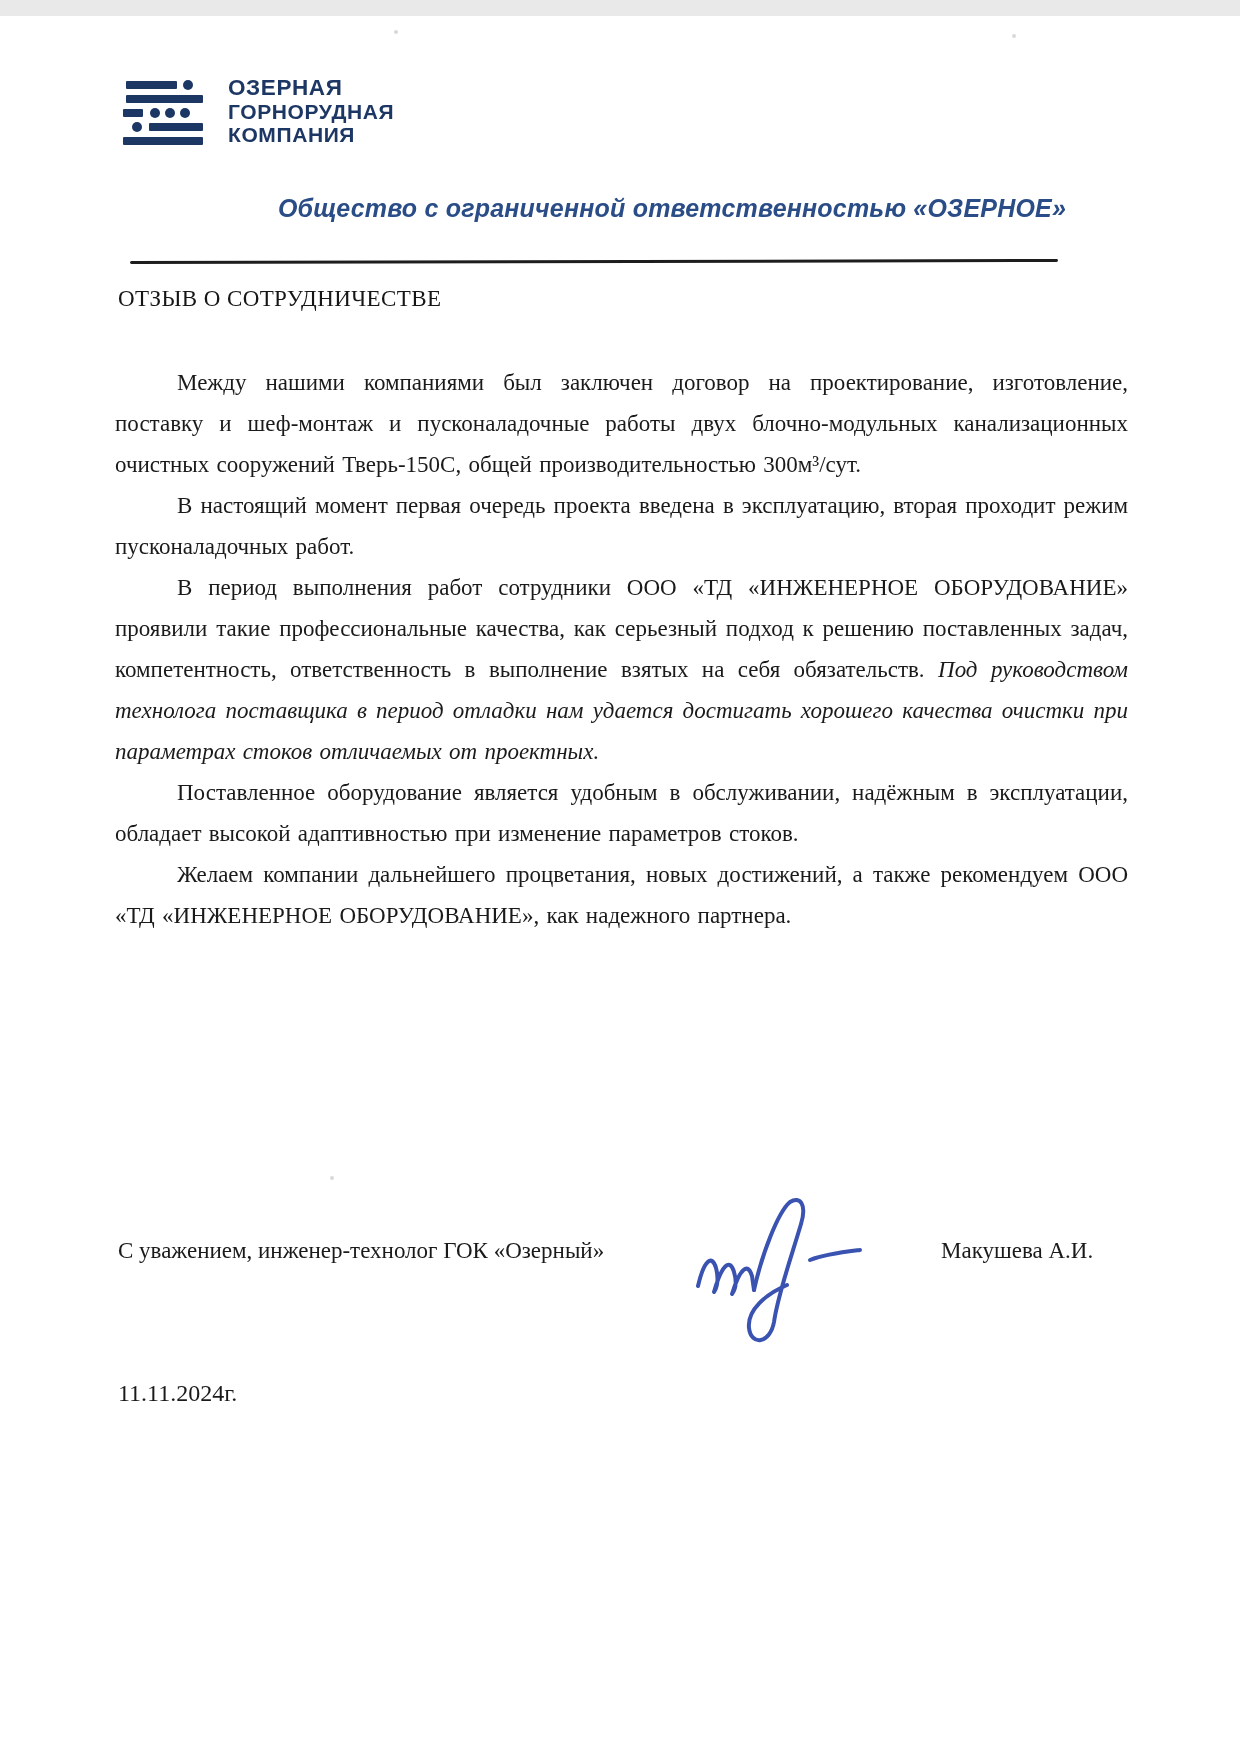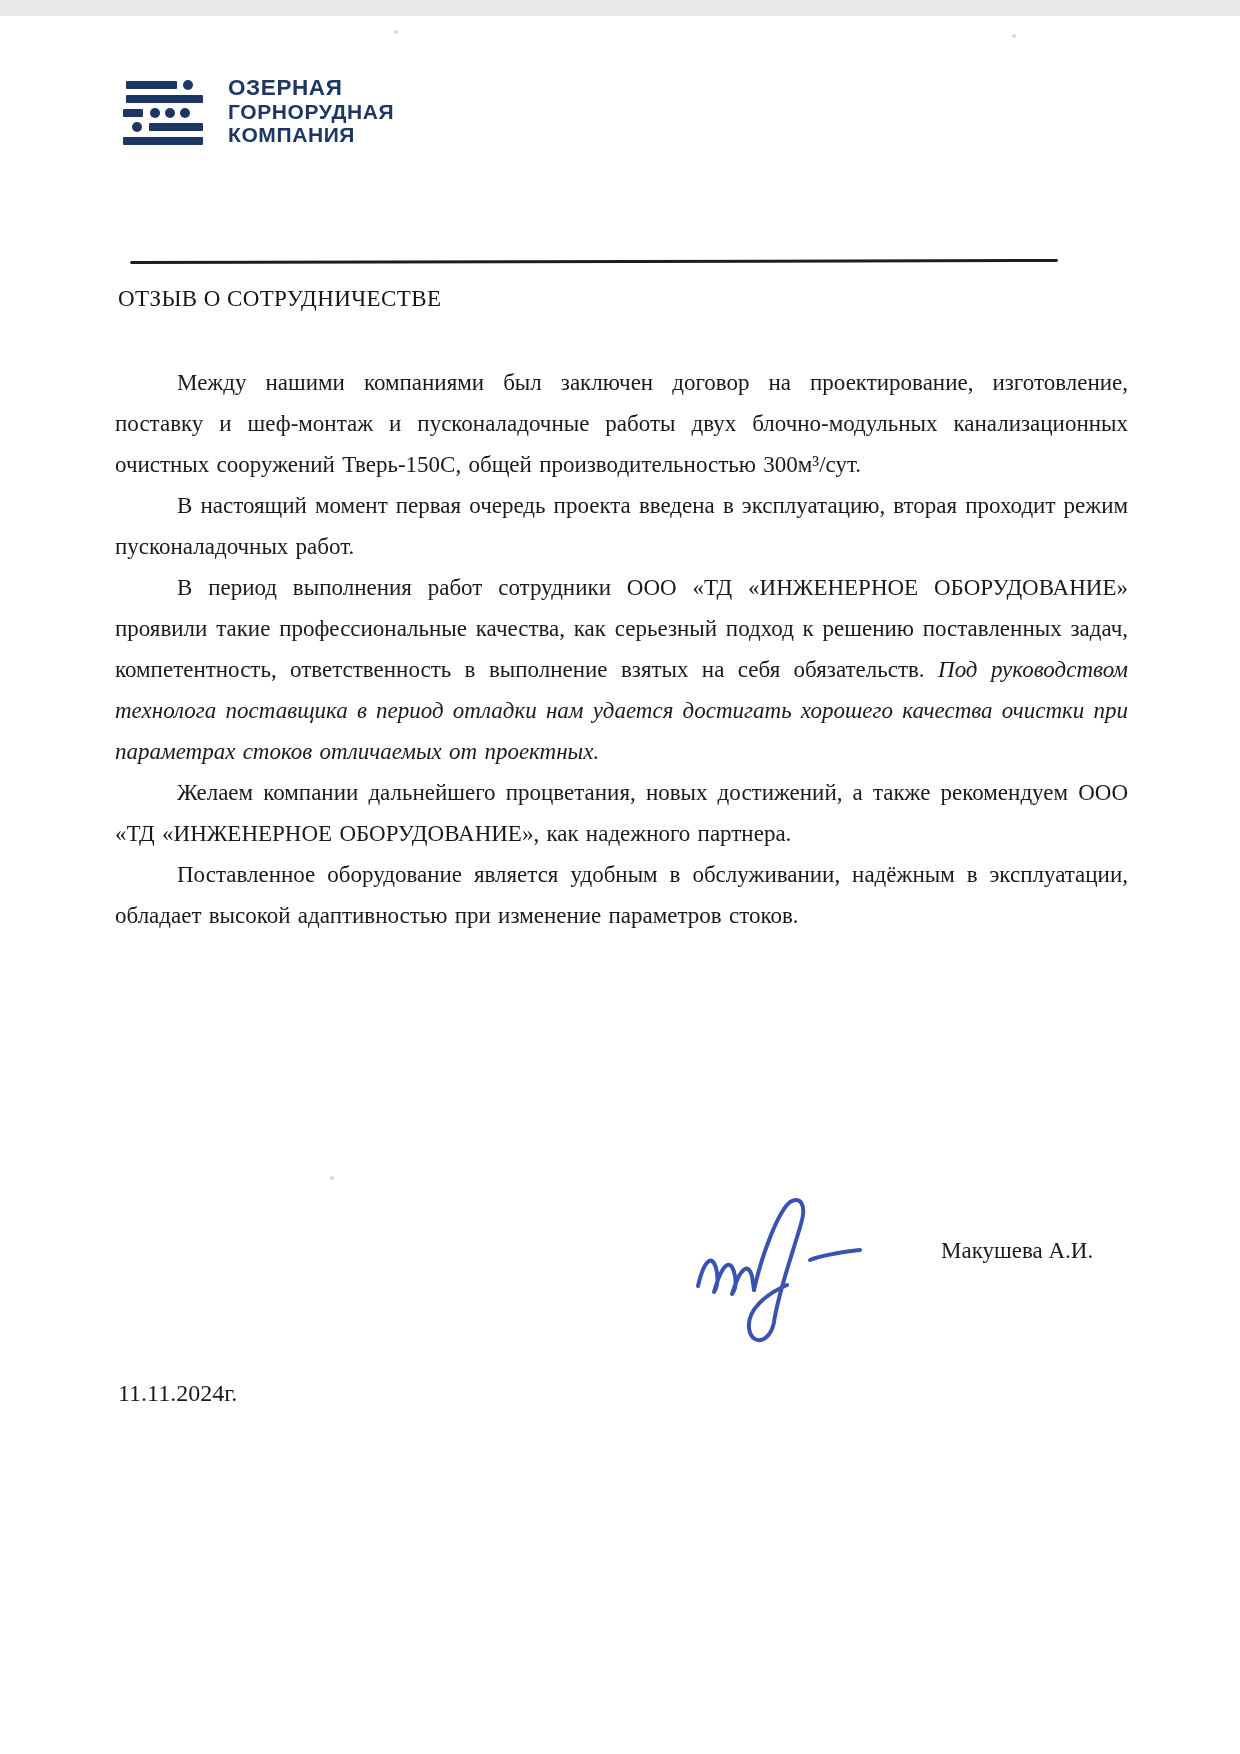--- a/index.html
+++ b/index.html
@@ -136,33 +136,35 @@
       <rect x="1" y="59" width="80" height="8" rx="1"></rect>
     </g>
   </svg>
 
   <div class="company-name">
     <div class="l1">ОЗЕРНАЯ</div>
     <div class="l2">ГОРНОРУДНАЯ</div>
     <div class="l3">КОМПАНИЯ</div>
   </div>
 
+  <div class="letter-title">Общество с ограниченной ответственностью «ОЗЕРНОЕ»</div>
 
   <div class="header-rule"></div>
 
   <div class="doc-heading">ОТЗЫВ О СОТРУДНИЧЕСТВЕ</div>
 
   <div class="letter-body">
     <p><span>Между нашими компаниями был заключен договор на проектирование, изготовление, поставку и шеф-монтаж и пусконаладочные работы двух блочно-модульных канализационных очистных сооружений Тверь-150С, общей производительностью 300м³/сут.</span><span class="it"></span></p>
     <p><span>В настоящий момент первая очередь проекта введена в эксплуатацию, вторая проходит режим пусконаладочных работ.</span><span class="it"></span></p>
     <p><span>В период выполнения работ сотрудники ООО «ТД «ИНЖЕНЕРНОЕ ОБОРУДОВАНИЕ» проявили такие профессиональные качества, как серьезный подход к решению поставленных задач, компетентность, ответственность в выполнение взятых на себя обязательств.</span><span class="it">  Под руководством технолога поставщика в период отладки нам удается достигать хорошего качества очистки при параметрах стоков отличаемых от проектных.</span></p>
+    <p><span>Поставленное оборудование является удобным в обслуживании, надёжным в эксплуатации, обладает высокой адаптивностью при изменение параметров стоков.</span><span class="it"></span></p>
     <p><span>Желаем компании дальнейшего процветания, новых достижений, а также рекомендуем ООО «ТД «ИНЖЕНЕРНОЕ ОБОРУДОВАНИЕ», как надежного партнера.</span><span class="it"></span></p>
-    <p><span>Поставленное оборудование является удобным в обслуживании, надёжным в эксплуатации, обладает высокой адаптивностью при изменение параметров стоков.</span><span class="it"></span></p>
   </div>
 
+  <div class="sig-closing">С уважением, инженер-технолог ГОК «Озерный»</div>
 
   <svg class="signature-svg" viewBox="0 0 200 160" aria-hidden="true">
     <g fill="none" stroke="#3a52b0" stroke-width="4" stroke-linecap="round" stroke-linejoin="round">
       <path d="M 10,92 C 16,66 24,60 28,74 C 31,85 29,94 26,98 C 34,70 42,64 46,78 C 49,88 47,96 44,100 C 52,74 60,68 64,82 L 66,96"></path>
       <path d="M 66,96 C 74,60 90,18 102,8 C 112,2 119,10 113,30 C 103,64 90,100 86,128 C 82,150 63,152 61,134 C 59,116 78,100 99,91"></path>
       <path d="M 122,66 C 138,60 156,58 172,56"></path>
     </g>
   </svg>
 
   <div class="sig-name">Макушева А.И.</div>

